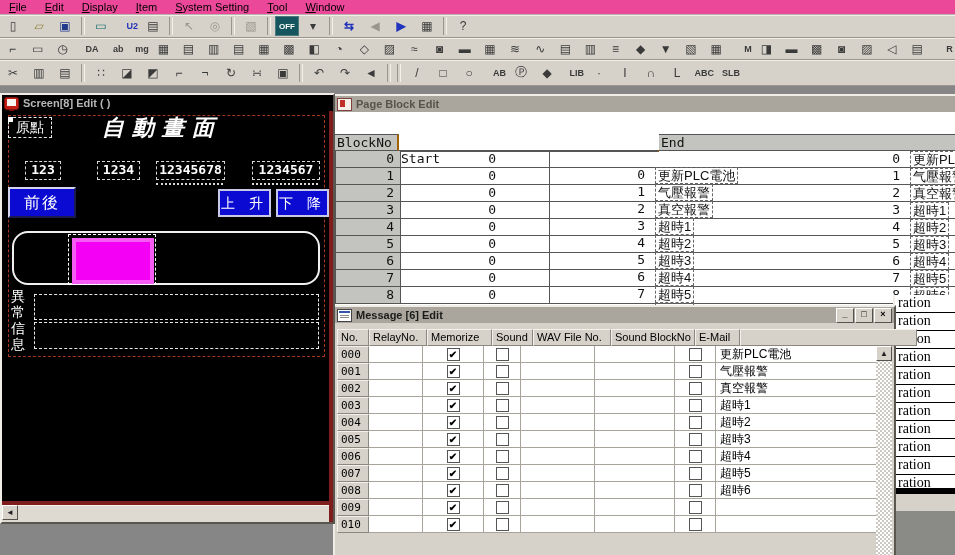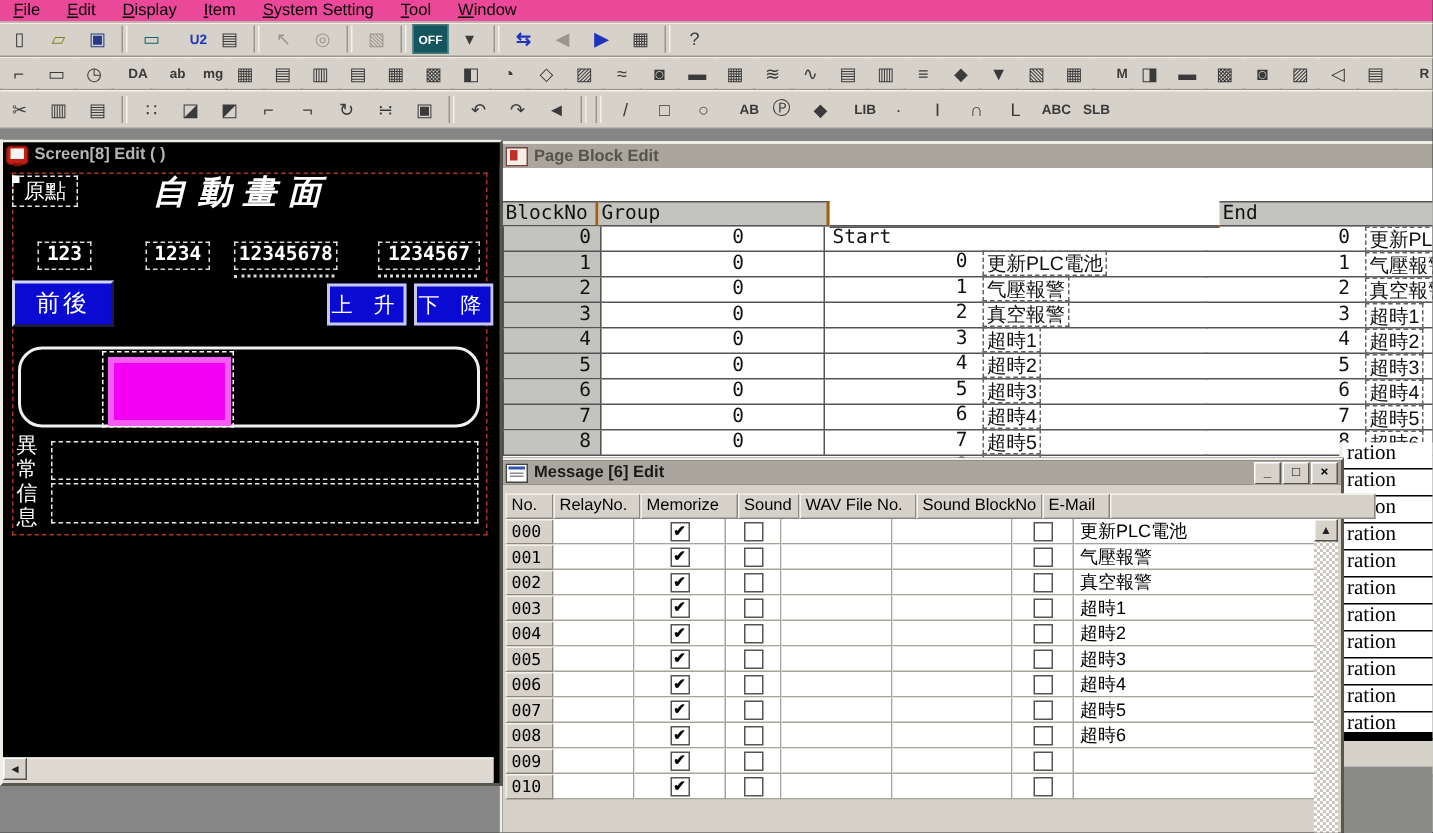--- a/index.html
+++ b/index.html
@@ -25,21 +25,21 @@
   .tb.special-off{background:#14555e;color:#fff;border:1px solid #4a7a80;font-size:8px;font-weight:bold;}
   .tb.blue{color:#2233bb;font-weight:bold;}
   .tb.gray{color:#9a968e;}
   .tb.olive{color:#8a7d2a;}
   .tb.navy{color:#223a8c;}
   .tb.teal{color:#0a6a6a;}
 
   
   #mdi{position:absolute;left:0;top:86px;width:955px;height:469px;background:#868686;overflow:hidden;}
 
-  .win{position:absolute;background:#000000;border:2px solid;border-color:#f0ede7 #58564f #58564f #f0ede7;}
+  .win{position:absolute;background:#7f1d1d;border:2px solid;border-color:#f0ede7 #58564f #58564f #f0ede7;}
   .titlebar{height:16px;display:flex;align-items:center;padding:0 2px;font-size:11px;font-weight:bold;}
   .titlebar .ticon{width:13px;height:11px;margin-right:4px;flex:0 0 auto;}
   .tbtns{margin-left:auto;display:flex;}
   .wbtn{width:16px;height:13px;margin-left:1px;background:#d6d2ca;border:1px solid;
         border-color:#fff #55534c #55534c #fff;font-size:9px;line-height:11px;text-align:center;
         font-weight:bold;color:#000;}
 
   
   #pb-win{left:333px;top:8px;width:630px;height:420px;}
   #pb-win .titlebar{background:#aaa69e;color:#56544a;}
@@ -414,21 +414,20 @@
 
     <div class="win" id="pb-win">
       <div class="titlebar">
         <span class="ticon" id="pb-icon"></span>
         <span>Page Block Edit</span>
       </div>
       <div id="pb-body">
         <div id="pb-table">
             <div class="pb-hrow">
               <div class="pb-hcell pb-c1">BlockNo</div>
-              <div class="pb-hcell pb-c2">Group</div>
               <div class="pb-hcell pb-c3">Start</div>
               <div class="pb-hcell pb-c4">End</div>
             </div>
             <div class="pb-row">
               <div class="pb-c1">0</div>
               <div class="pb-cell pb-c2">
                 <div class="pb-num">0</div>
               </div>
               <div class="pb-cell pb-c3">
                 <div class="pb-num">0</div>

